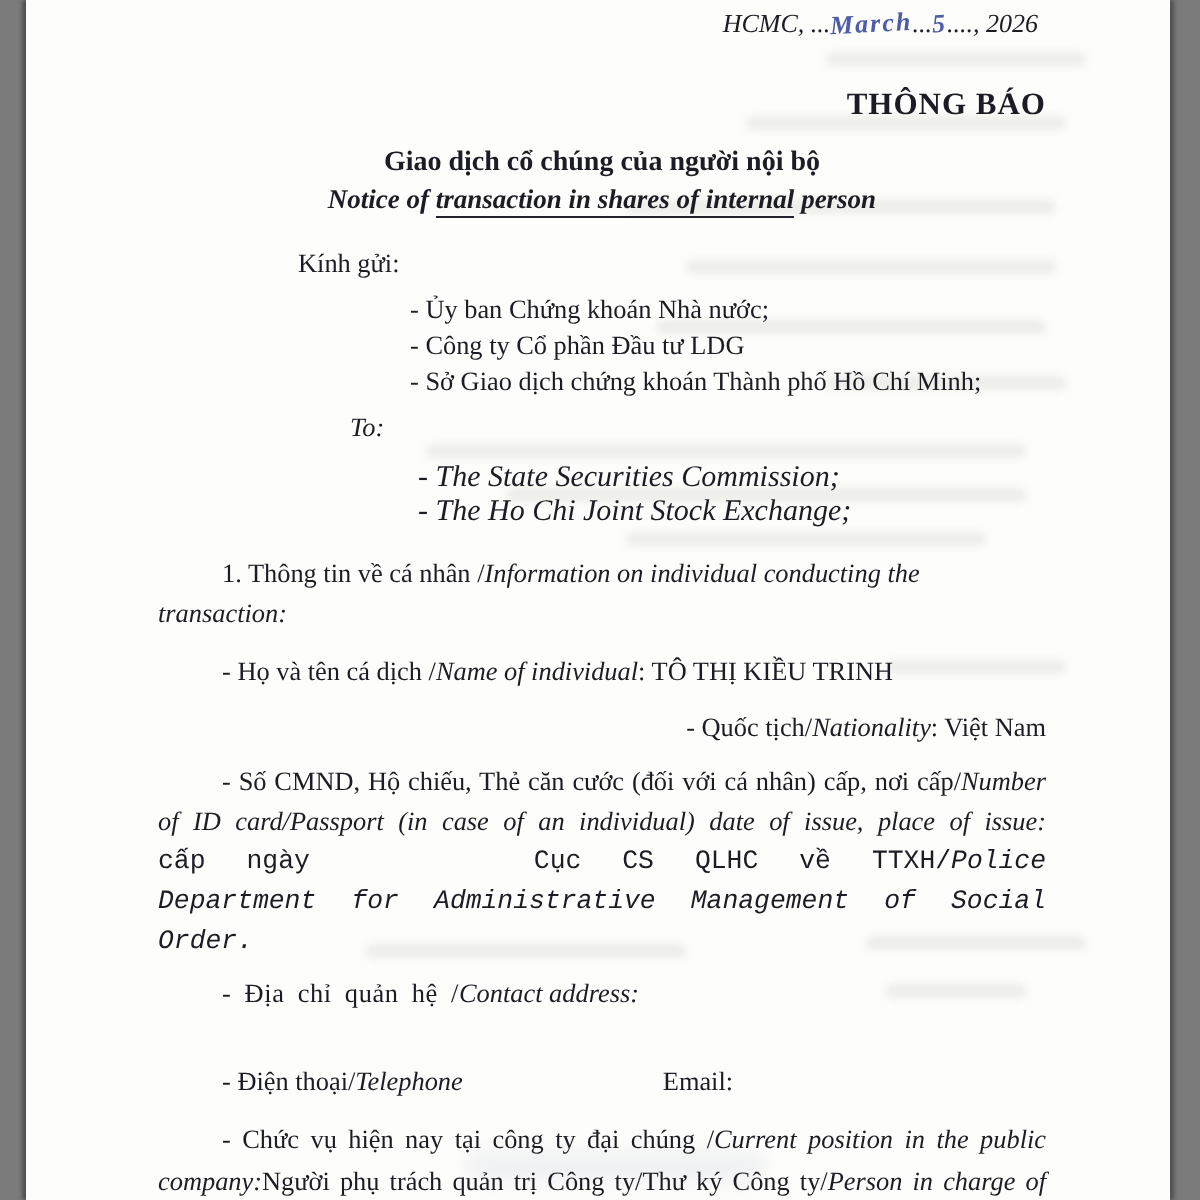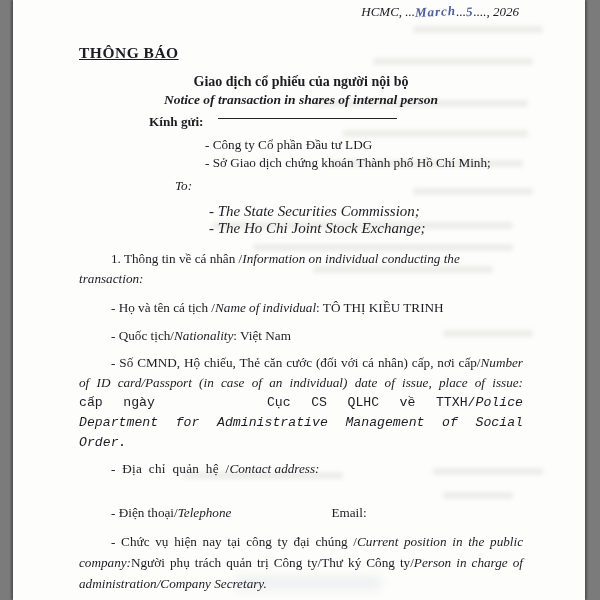--- a/index.html
+++ b/index.html
@@ -30,44 +30,44 @@
     white-space: nowrap;
   }
   .hand {
     color: #4d5ca6;
     display: inline-block;
     transform: rotate(-3deg);
     font-weight: bold;
     letter-spacing: 1px;
   }
   .title {
-    text-align: left; font-weight: bold;
+    text-align: right; font-weight: bold;
     font-size: 15.5px; letter-spacing: 0.5px;
-    margin-top: 22px; line-height: 17px; text-decoration: underline;
+    margin-top: 22px; line-height: 17px;
   }
   .sub-vi {
     text-align: center; font-weight: bold;
     font-size: 14px; margin-top: 13px; line-height: 16px;
   }
   .sub-en {
     text-align: center; font-weight: bold; font-style: italic;
     font-size: 13.5px; margin-top: 2px; line-height: 16px;
   }
-  .sub-en .underlined { border-bottom: 1.2px solid #22222a; padding-bottom: 11px; }
-  .kinh-gui { margin-top: 4px; padding-left: 70px; font-weight: bold; }
+  .sub-en .underlined { border-bottom: 1.2px solid #22222a; padding-bottom: 1px; }
+  .kinh-gui { margin-top: 14px; padding-left: 70px; }
   .vi-list { margin-top: 4px; padding-left: 126px; line-height: 18px; }
   .to-label { margin-top: 4px; padding-left: 96px; font-style: italic; }
   .en-list { margin-top: 7px; padding-left: 130px; line-height: 17px; font-style: italic; font-size: 15px; }
   .para { text-indent: 32px; }
   .just { text-align: justify; }
   .just-all { text-align: justify; text-align-last: justify; }
   .en { font-style: italic; }
   .m-heading { margin-top: 12px; }
   .m-name { margin-top: 9px; }
-  .m-nat { margin-top: 8px; }
+  .m-nat { margin-top: 8px; text-align: right; }
   .m-id { margin-top: 7px; }
   .m-issue { margin-top: 0; font-family: Liberation Mono, monospace; }
   .m-addr { margin-top: 6px; }
   .m-phone { margin-top: 24px; }
   .m-pos { margin-top: 8px; line-height: 21px; }
   .gap-issue { display: inline-block; width: 112px; }
   .gap-email { display: inline-block; width: 100px; }
   .addr-vi { word-spacing: 3px; letter-spacing: 0.3px; }
   
   .bleed {
@@ -100,41 +100,42 @@
   <div class="bleed" style="left:420px; top:468px; width:110px;"></div>
   <div class="bleed" style="left:430px; top:492px; width:70px;"></div>
   <div class="smudge" style="left:220px; top:575px; width:150px;"></div>
 
   <div class="content">
 
     <div class="date-line"><span>HCMC, ...</span><span class="hand">March</span><span>...</span><span class="hand">5</span><span>...., 2026</span></div>
 
     <div class="title">THÔNG BÁO</div>
 
-    <div class="sub-vi">Giao dịch cổ phiếu của người nội bộ</div>
+    <div class="sub-vi">Giao dịch cổ chúng của người nội bộ</div>
 
     <div class="sub-en"><span>Notice of </span><span class="underlined">transaction in shares of internal</span><span> person</span></div>
 
     <div class="kinh-gui">Kính gửi:</div>
 
     <div class="vi-list">
+      <div>- Ủy ban Chứng khoán Nhà nước;</div>
       <div>- Công ty Cổ phần Đầu tư LDG</div>
       <div>- Sở Giao dịch chứng khoán Thành phố Hồ Chí Minh;</div>
     </div>
 
     <div class="to-label">To:</div>
 
     <div class="en-list">
       <div>- The State Securities Commission;</div>
       <div>- The Ho Chi Joint Stock Exchange;</div>
     </div>
 
     <div class="para m-heading"><span>1. Thông tin về cá nhân /</span><span class="en">Information on individual conducting the transaction:</span></div>
 
-    <div class="para m-name"><span>- Họ và tên cá tịch /</span><span class="en">Name of individual</span><span>: TÔ THỊ KIỀU TRINH</span></div>
+    <div class="para m-name"><span>- Họ và tên cá dịch /</span><span class="en">Name of individual</span><span>: TÔ THỊ KIỀU TRINH</span></div>
 
     <div class="para m-nat"><span>- Quốc tịch/</span><span class="en">Nationality</span><span>: Việt Nam</span></div>
 
     <div class="para just-all m-id"><span>- Số CMND, Hộ chiếu, Thẻ căn cước (đối với cá nhân) cấp, nơi cấp/</span><span class="en">Number of ID card/Passport (in case of an individual) date of issue, place of issue:</span></div>
 
     <div class="just m-issue"><span>cấp ngày</span><span class="gap-issue"></span><span>Cục CS QLHC về TTXH/</span><span class="en">Police Department for Administrative Management of Social Order.</span></div>
 
     <div class="para m-addr"><span class="addr-vi">- Địa chỉ quản hệ /</span><span class="en">Contact address:</span></div>
 
     <div class="para m-phone"><span>- Điện thoại/</span><span class="en">Telephone</span><span class="gap-email"></span><span>Email:</span></div>

